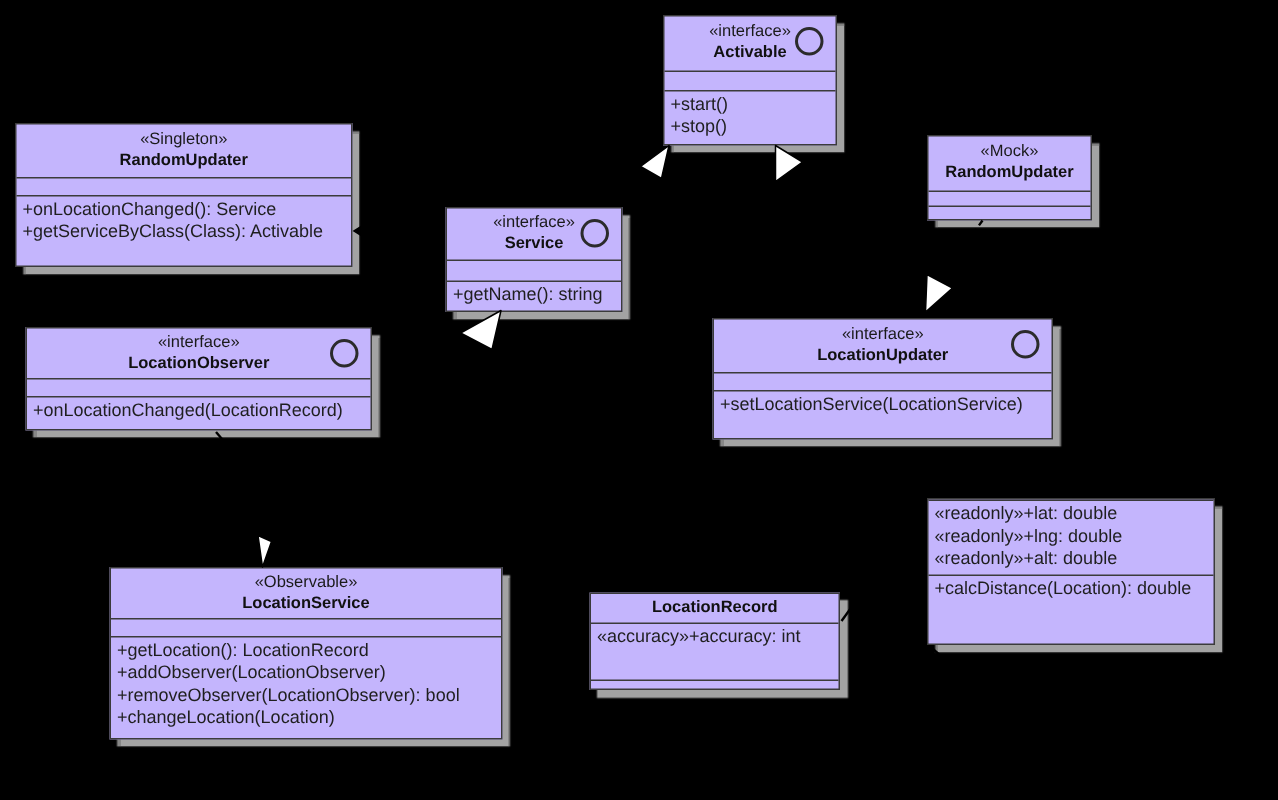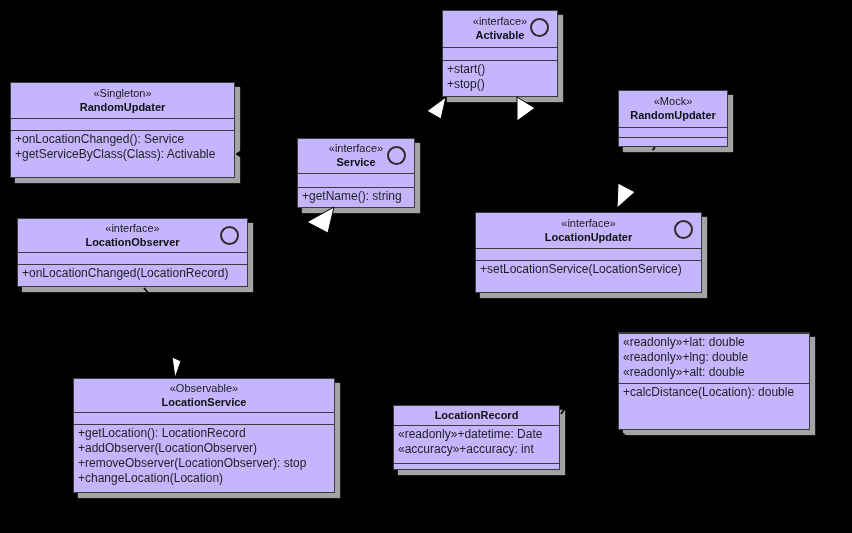--- a/index.html
+++ b/index.html
@@ -127,31 +127,30 @@
 
   <div class="uml-class" style="left:73px;top:378px;width:262px;height:115px;">
     <div class="title" style="height:33px;">
       <span class="stereotype">«Observable»</span>
       <span class="cls-name">LocationService</span>
     </div>
     <div class="sect" style="height:10px;"></div>
     <div class="sect grow">
       <div class="member">+getLocation(): LocationRecord</div>
       <div class="member">+addObserver(LocationObserver)</div>
-      <div class="member">+removeObserver(LocationObserver): stop</div>
+      <div class="member">+removeObserver(LocationObserver): bool</div>
       <div class="member">+changeLocation(Location)</div>
     </div>
   </div>
 
-  <div class="uml-class" style="left:393px;top:405px;width:167px;height:65px;">
+  <div class="uml-class" style="left:393px;top:395px;width:167px;height:65px;">
     <div class="title" style="height:19px;">
       <span class="cls-name">LocationRecord</span>
     </div>
     <div class="sect" style="height:36px;">
-      <div class="member">«readonly»+datetime: Date</div>
       <div class="member">«accuracy»+accuracy: int</div>
     </div>
     <div class="sect grow"></div>
   </div>
 
   <svg class="overlay" width="852" height="533" viewBox="0 0 852 533">
 
     <polygon points="427,111 446,97 441,119" fill="#ffffff" stroke="#000000" stroke-width="1" stroke-linejoin="round"></polygon>
     <polygon points="517,97 535,108 517,121" fill="#ffffff" stroke="#000000" stroke-width="1" stroke-linejoin="round"></polygon>
     <polygon points="307,222 334,207 328,233" fill="#ffffff" stroke="#000000" stroke-width="1" stroke-linejoin="round"></polygon>

